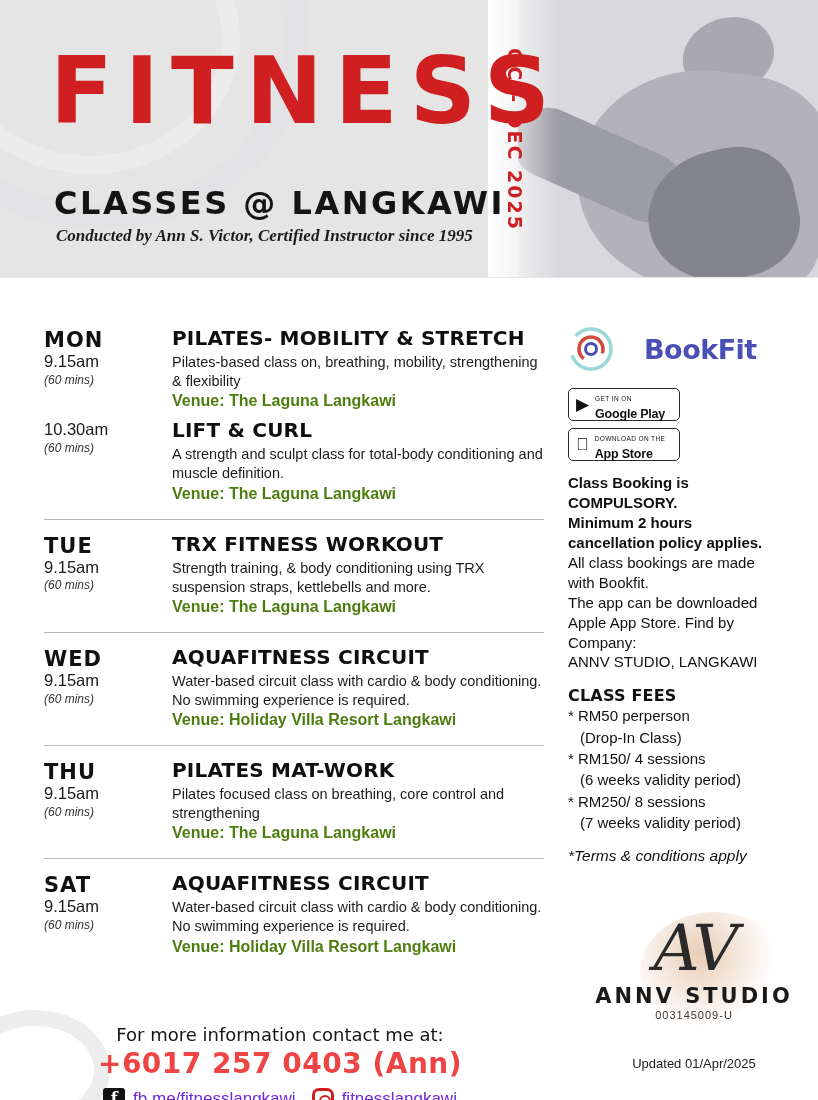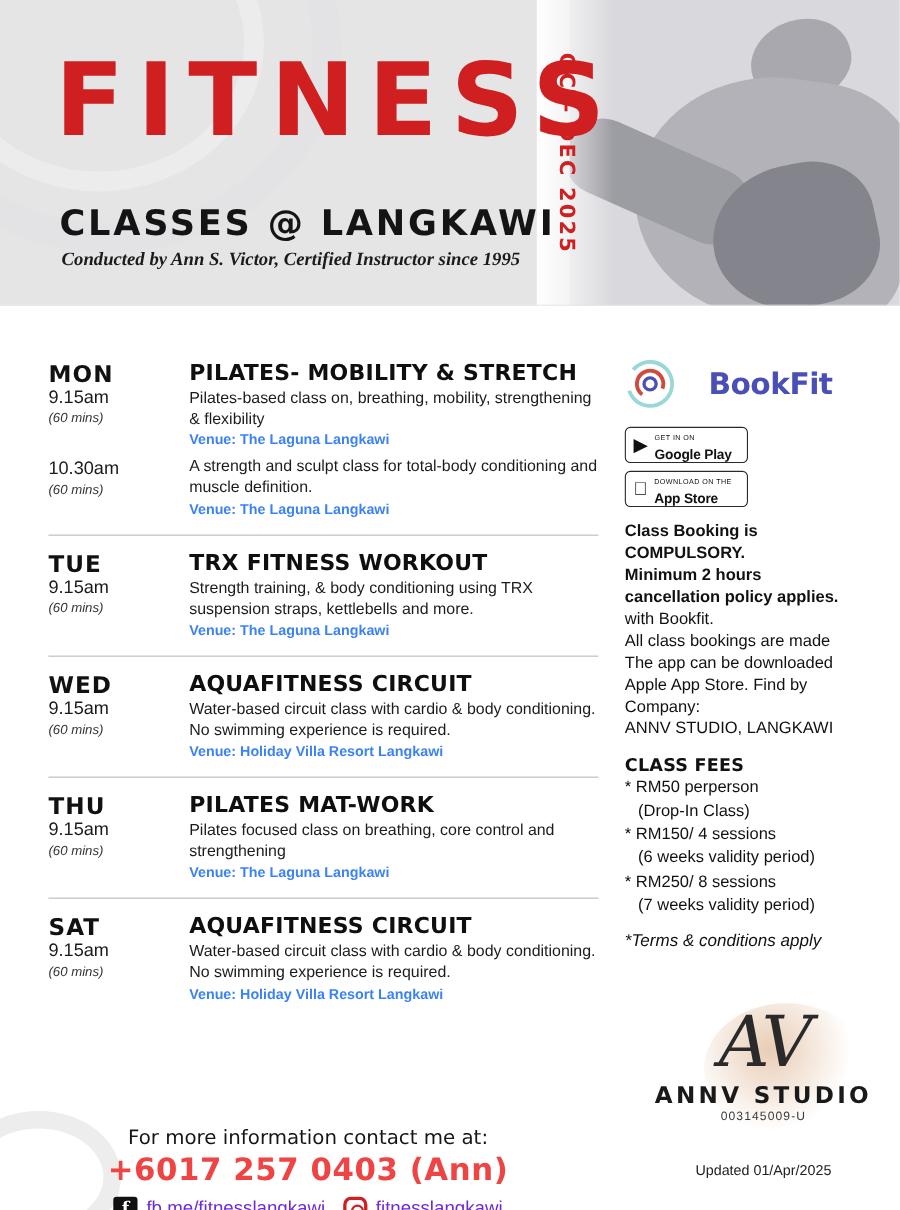--- a/index.html
+++ b/index.html
@@ -91,21 +91,21 @@
     font-family: "DejaVu Sans", sans-serif; line-height: 1.15;
   }
   .time { font-size: 16.5px; color: #1a1a1a; line-height: 1.2; }
   .mins { font-size: 12px; font-style: italic; color: #333; line-height: 1.4; }
   .sched-body { flex: 1; }
   .cls-title {
     font-size: 20px; font-weight: 700; color: #0f0f0f; letter-spacing: .2px;
     font-family: "DejaVu Sans", sans-serif; line-height: 1.25; margin-bottom: 2px;
   }
   .cls-desc { font-size: 14.5px; color: #1c1c1c; line-height: 1.32; }
-  .cls-venue { font-size: 13px; font-weight: 700; color: #3b82f6; margin-top: 1px; }
+  .cls-venue { font-size: 16px; font-weight: 700; color: #4d7c0f; margin-top: 1px; }
   .sub-slot { margin-top: 8px; }
 
   
   .rightcol { position: absolute; left: 568px; top: 326px; width: 232px; }
   .bookfit-row { display: flex; align-items: center; gap: 12px; margin-bottom: 16px; }
   .bf-logo { width: 46px; height: 46px; flex: 0 0 46px; position: relative; }
   .bf-word {
     font-size: 27px; font-weight: 700; color: #4a4fb5; letter-spacing: -.5px;
     font-family: "DejaVu Sans", sans-serif;
     margin-left: 18px;
@@ -216,20 +216,21 @@
           <div class="cls-desc">Pilates-based class on, breathing, mobility, strengthening &amp; flexibility</div>
           <div class="cls-venue">Venue: The Laguna Langkawi</div>
         </div>
       </div>
       <div class="sched-inner sub-slot">
         <div class="sched-time">
           <div class="time">10.30am</div>
           <div class="mins">(60 mins)</div>
         </div>
         <div class="sched-body">
+          <div class="cls-title">LIFT &amp; CURL</div>
           <div class="cls-desc">A strength and sculpt class for total-body conditioning and muscle definition.</div>
           <div class="cls-venue">Venue: The Laguna Langkawi</div>
         </div>
       </div>
     </div>
 
     <div class="sched-row sep">
       <div class="sched-inner">
         <div class="sched-time">
           <div class="day">TUE</div>
@@ -318,22 +319,22 @@
         <span class="t1">Download on the</span><br>
         <span class="t2">App Store</span>
       </span>
     </div>
 
     <div class="notice">
       <b class="blk">Class Booking is</b>
       <b class="blk">COMPULSORY.</b>
       <b class="blk">Minimum 2 hours</b>
       <b class="blk">cancellation policy applies.</b>
+      <span class="blk">All class bookings are made</span>
       <span class="blk">with Bookfit.</span>
-      <span class="blk">All class bookings are made</span>
       <span class="blk">The app can be downloaded</span>
       <span class="blk">Apple App Store. Find by</span>
       <span class="blk">Company:</span>
       <span class="blk">ANNV STUDIO, LANGKAWI</span>
     </div>
 
     <div class="fees-title">CLASS FEES</div>
     <div class="fee-line">* RM50 perperson</div>
     <div class="fee-sub">(Drop-In Class)</div>
     <div class="fee-line">* RM150/ 4 sessions</div>

